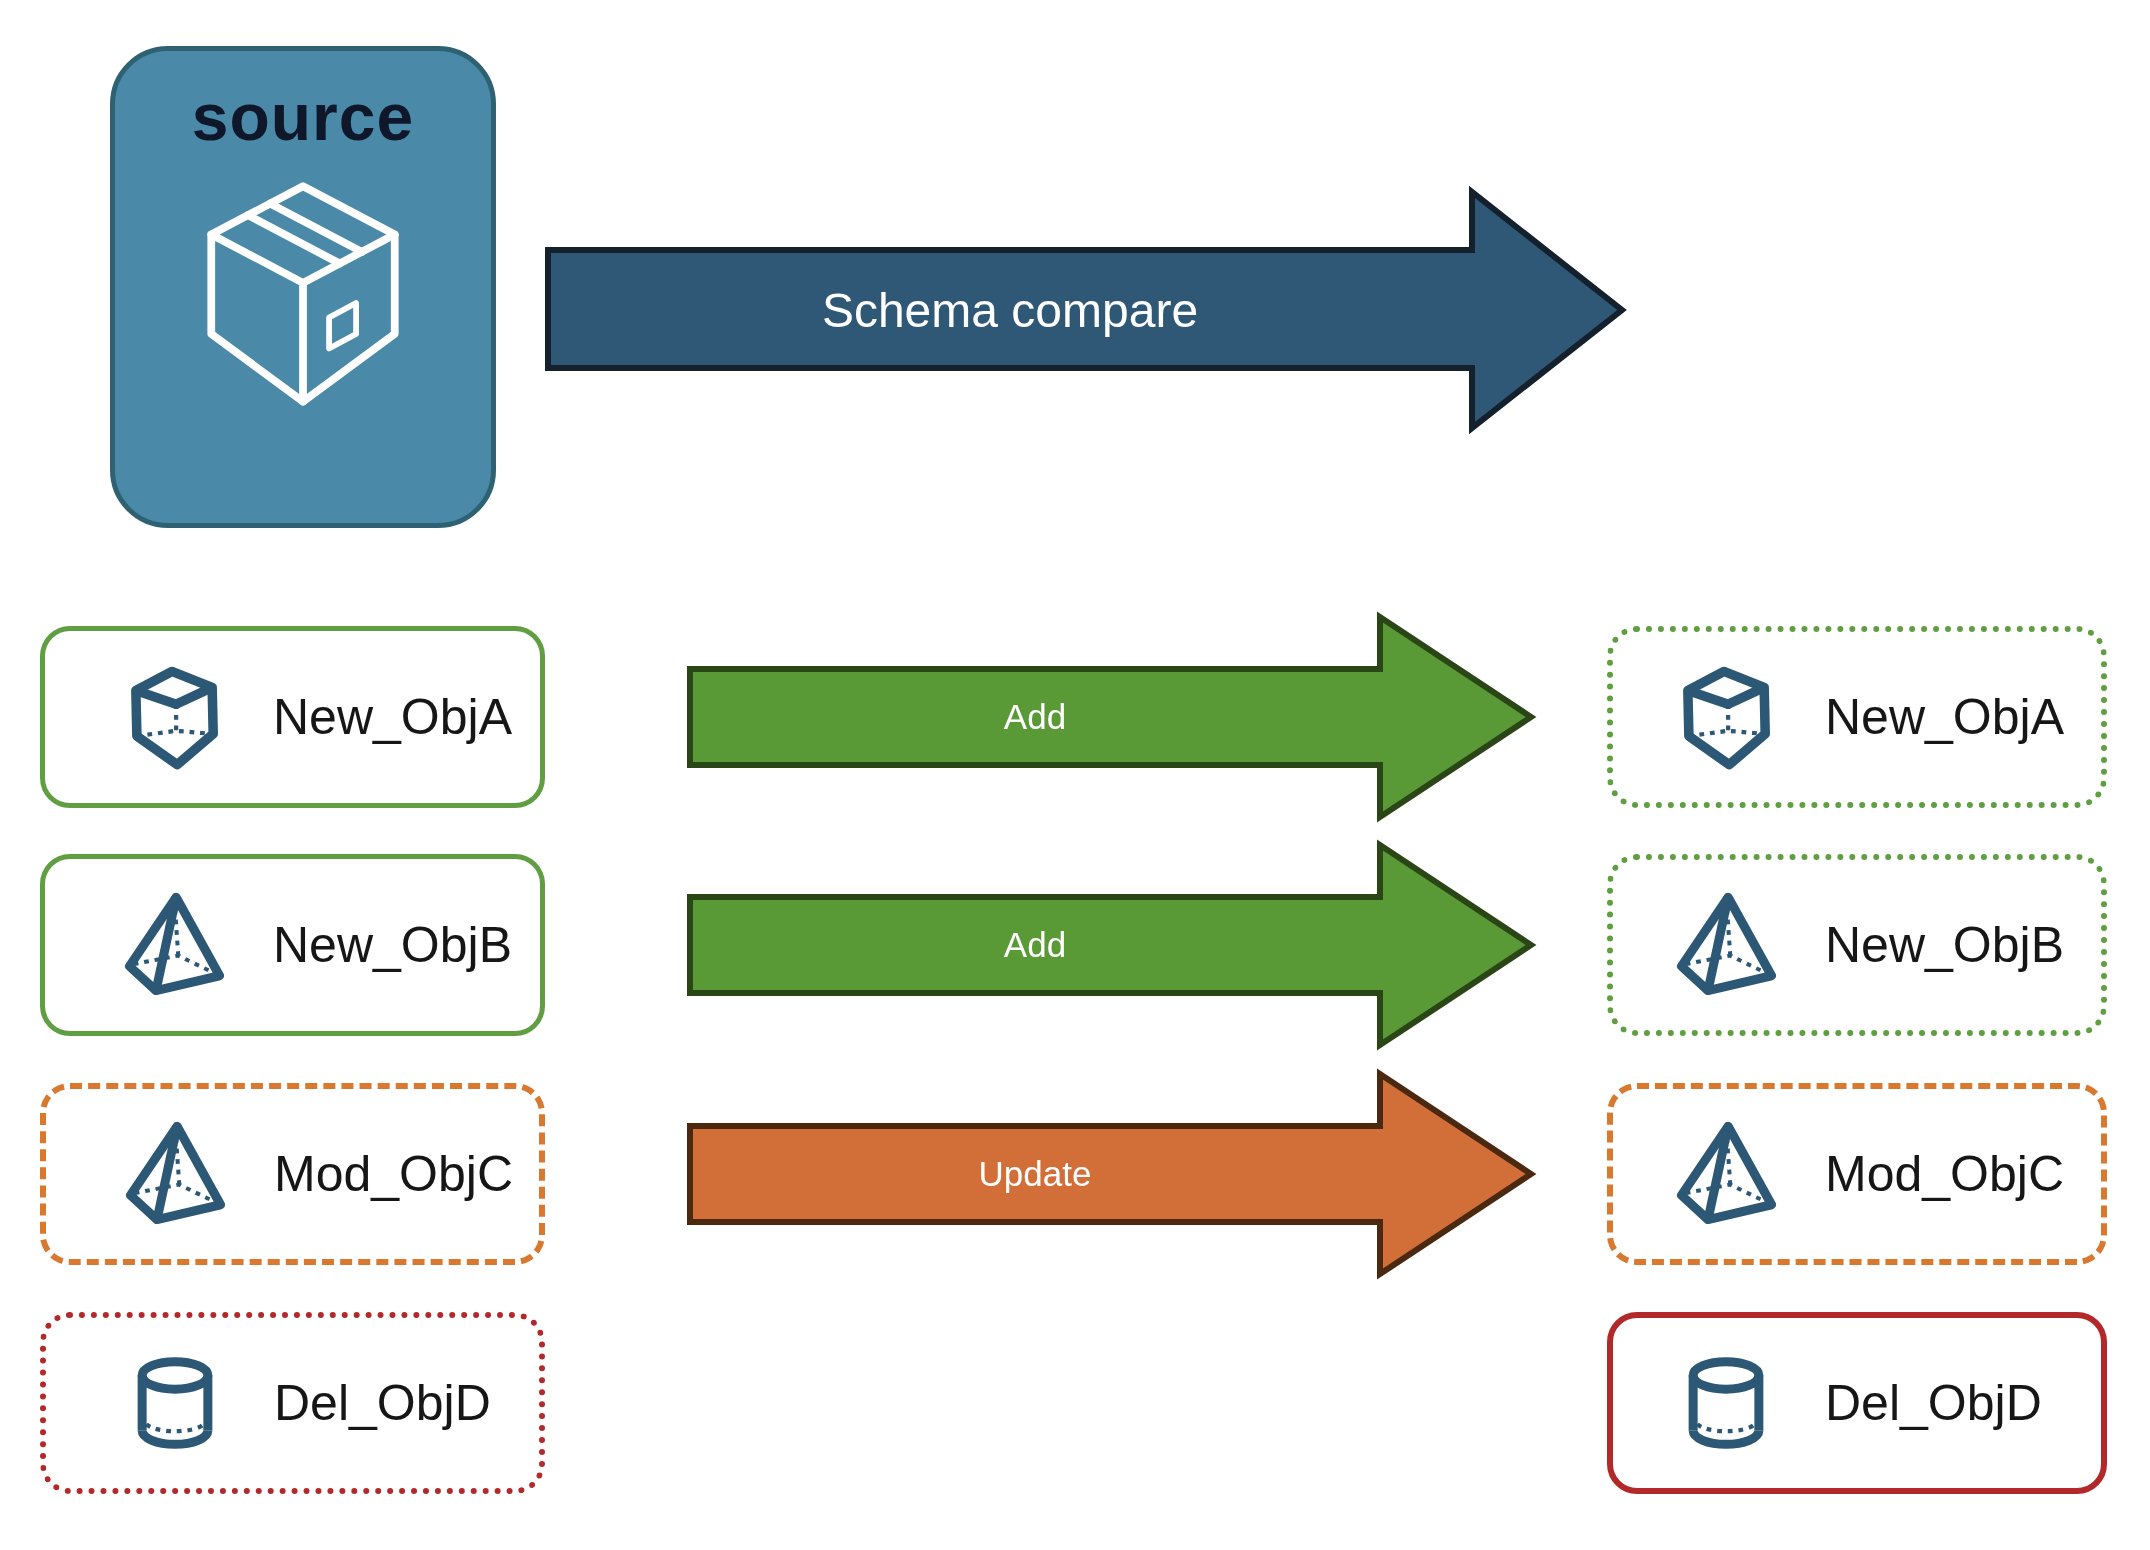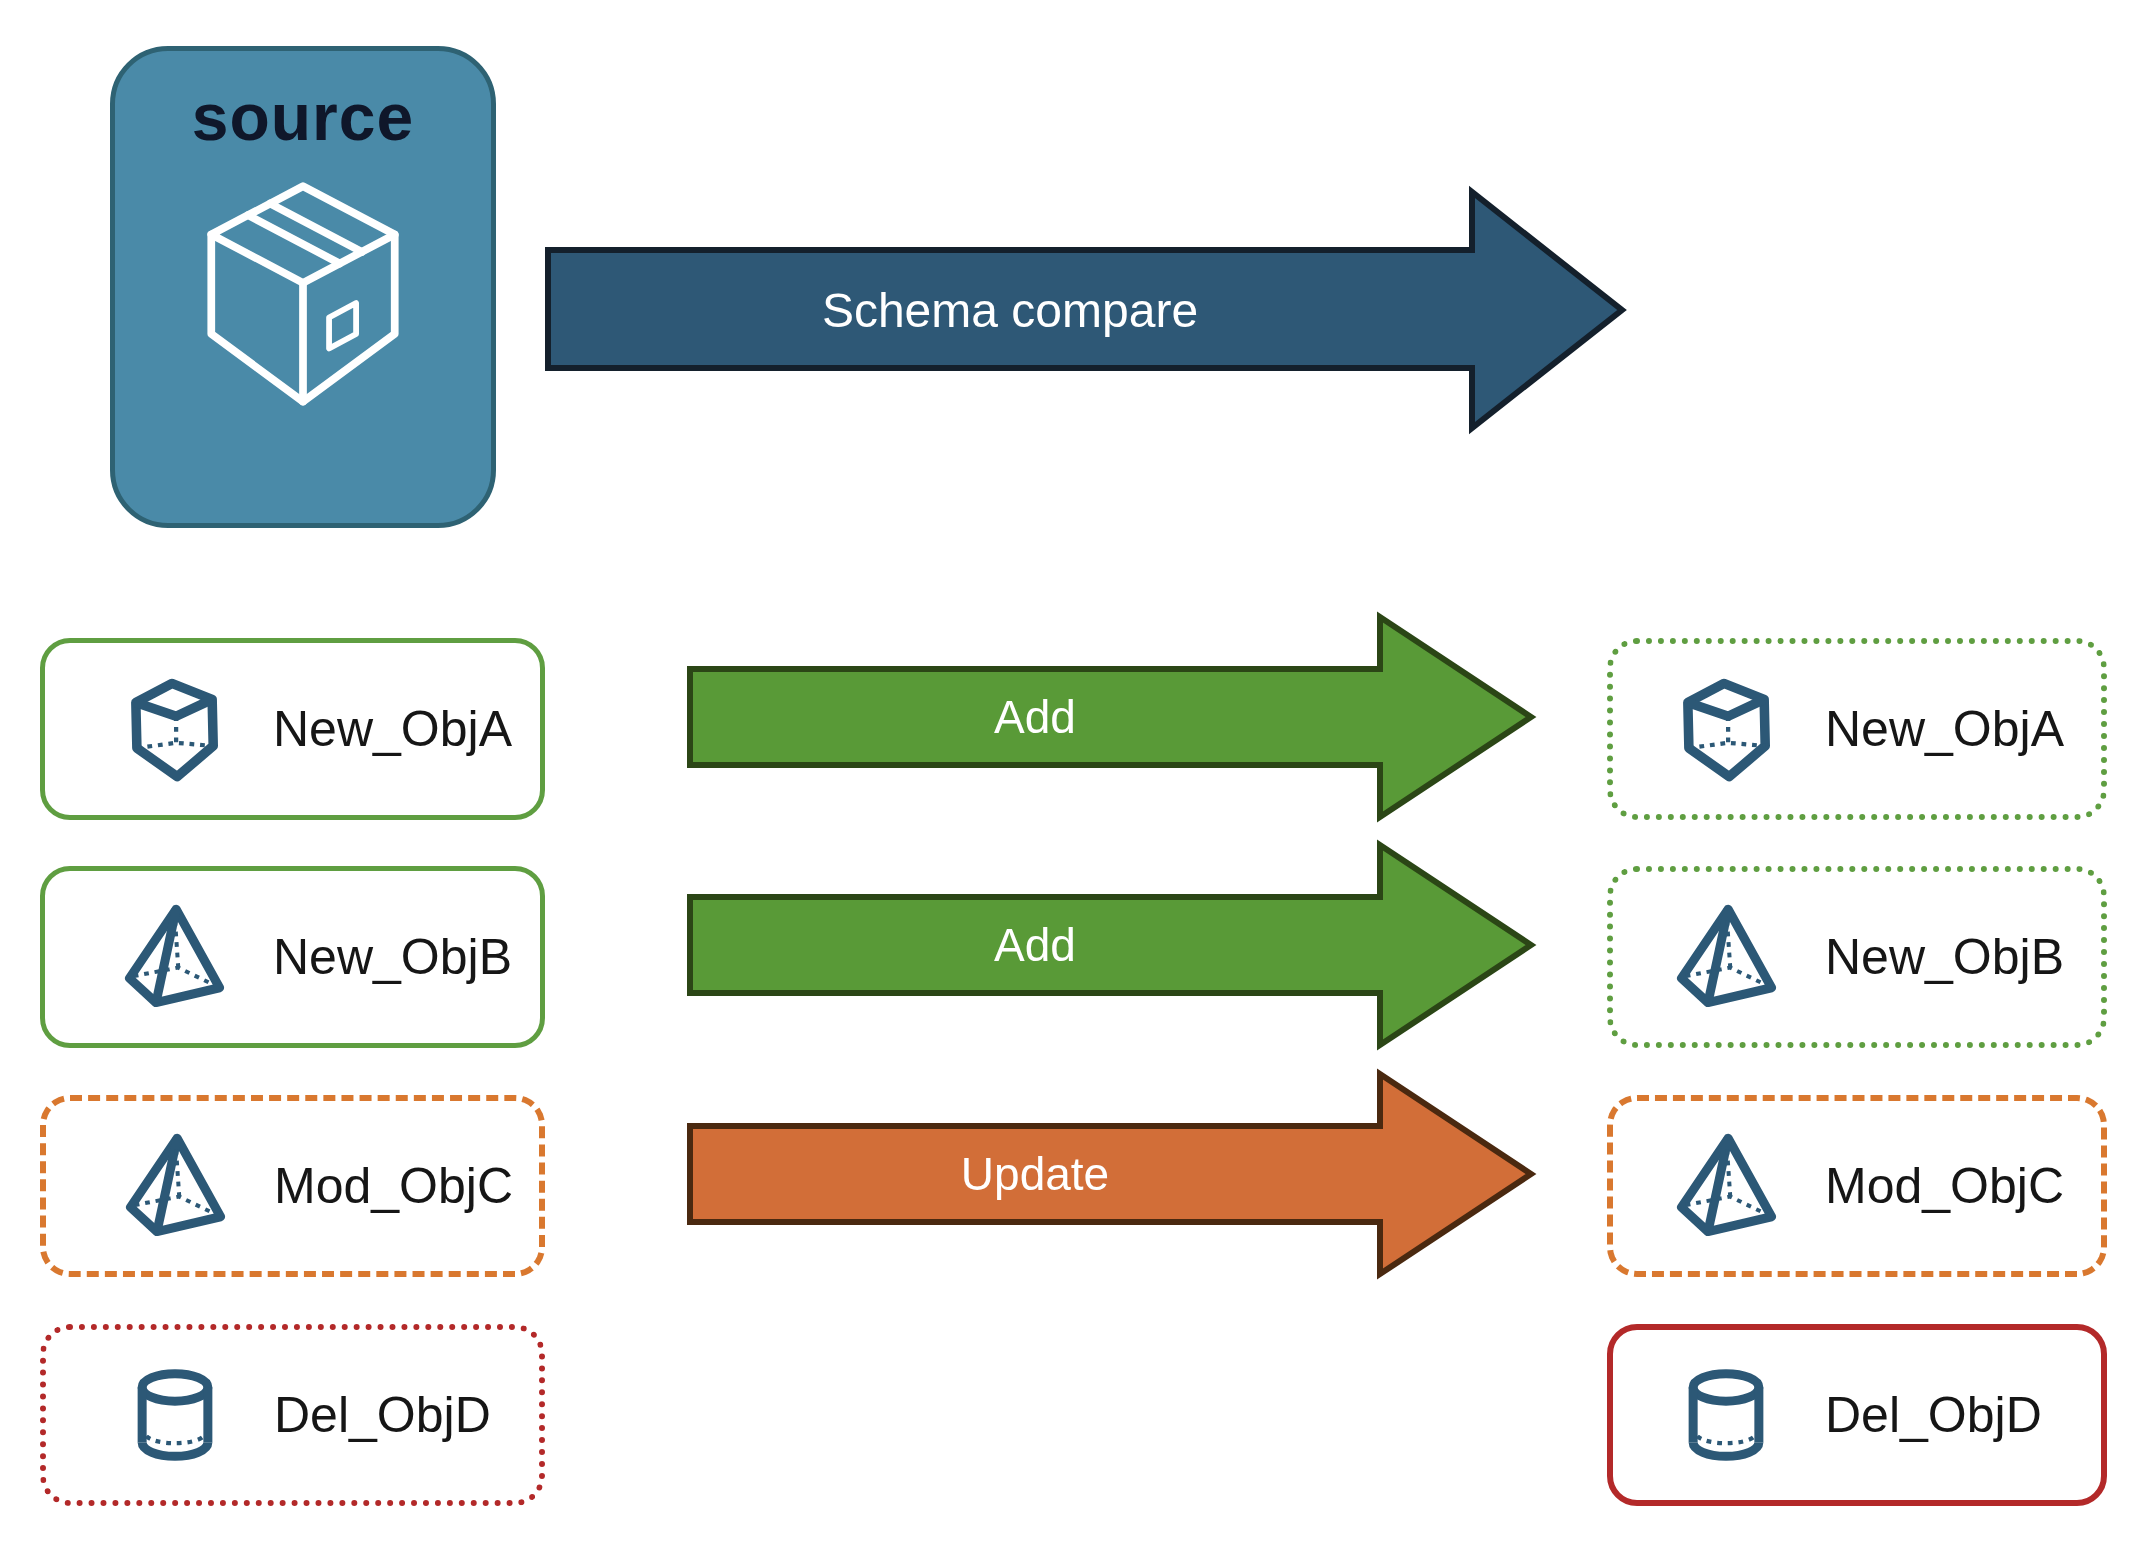--- a/index.html
+++ b/index.html
@@ -17,37 +17,37 @@
   #source-card{left:110px;top:46px;}
   #target-card{left:1658px;top:46px;}
   .node-label{color:#0f172a;font-size:66px;font-weight:700;margin-top:28px;letter-spacing:1px;}
   .node-icon{margin-top:10px;color:#ffffff;}
 
   
   .big-arrow{position:absolute;}
   .big-arrow svg{display:block;width:100%;height:100%;overflow:visible;}
   .arrow-label{
     position:absolute;top:0;bottom:0;display:flex;align-items:center;justify-content:center;
-    color:#ffffff;font-size:46px;
+    color:#ffffff;font-size:35px;
   }
   .schema-arrow{left:548px;top:188px;width:1078px;height:244px;text-decoration:underline;}
   .schema-arrow .arrow-label{left:0;right:154px;font-size:48px;}
   .row-arrow{left:690px;top:-12px;width:845px;height:206px;}
   .row-arrow .arrow-label{left:0;right:155px;}
   .navy polygon{fill:#2e5876;stroke:#14202c;stroke-width:6;}
   .green polygon{fill:#599a37;stroke:#2b4616;stroke-width:6;}
   .orange polygon{fill:#d26e38;stroke:#4a2910;stroke-width:6;}
   .red polygon{fill:#ad2828;stroke:#3c0d0d;stroke-width:6;}
 
   
   .row{position:absolute;left:0;width:2150px;height:182px;}
   #row-0{top:626px;} #row-1{top:854px;} #row-2{top:1083px;} #row-3{top:1312px;}
   .obj-box{
     position:absolute;top:0;height:182px;border-radius:30px;background:#ffffff;
-    box-sizing:border-box;display:flex;align-items:center;margin-top:12px;
+    box-sizing:border-box;display:flex;align-items:center;
   }
   .obj-box.left{left:40px;width:505px;padding-left:76px;gap:46px;}
   .obj-box.right{left:1607px;width:500px;padding-left:60px;gap:46px;}
   .obj-label{font-size:50px;color:#161616;white-space:nowrap;}
   .obj-icon{width:106px;height:106px;color:#2c5876;flex:0 0 auto;}
   .obj-icon svg{display:block;width:100%;height:100%;overflow:visible;}
   .b-solid-green {border:5px solid #5f9e41;}
   .b-dotted-green{border:6px dotted #5f9e41;}
   .b-dashed-orange{border:6px dashed #d9782f;}
   .b-dotted-red  {border:6px dotted #b32929;}

